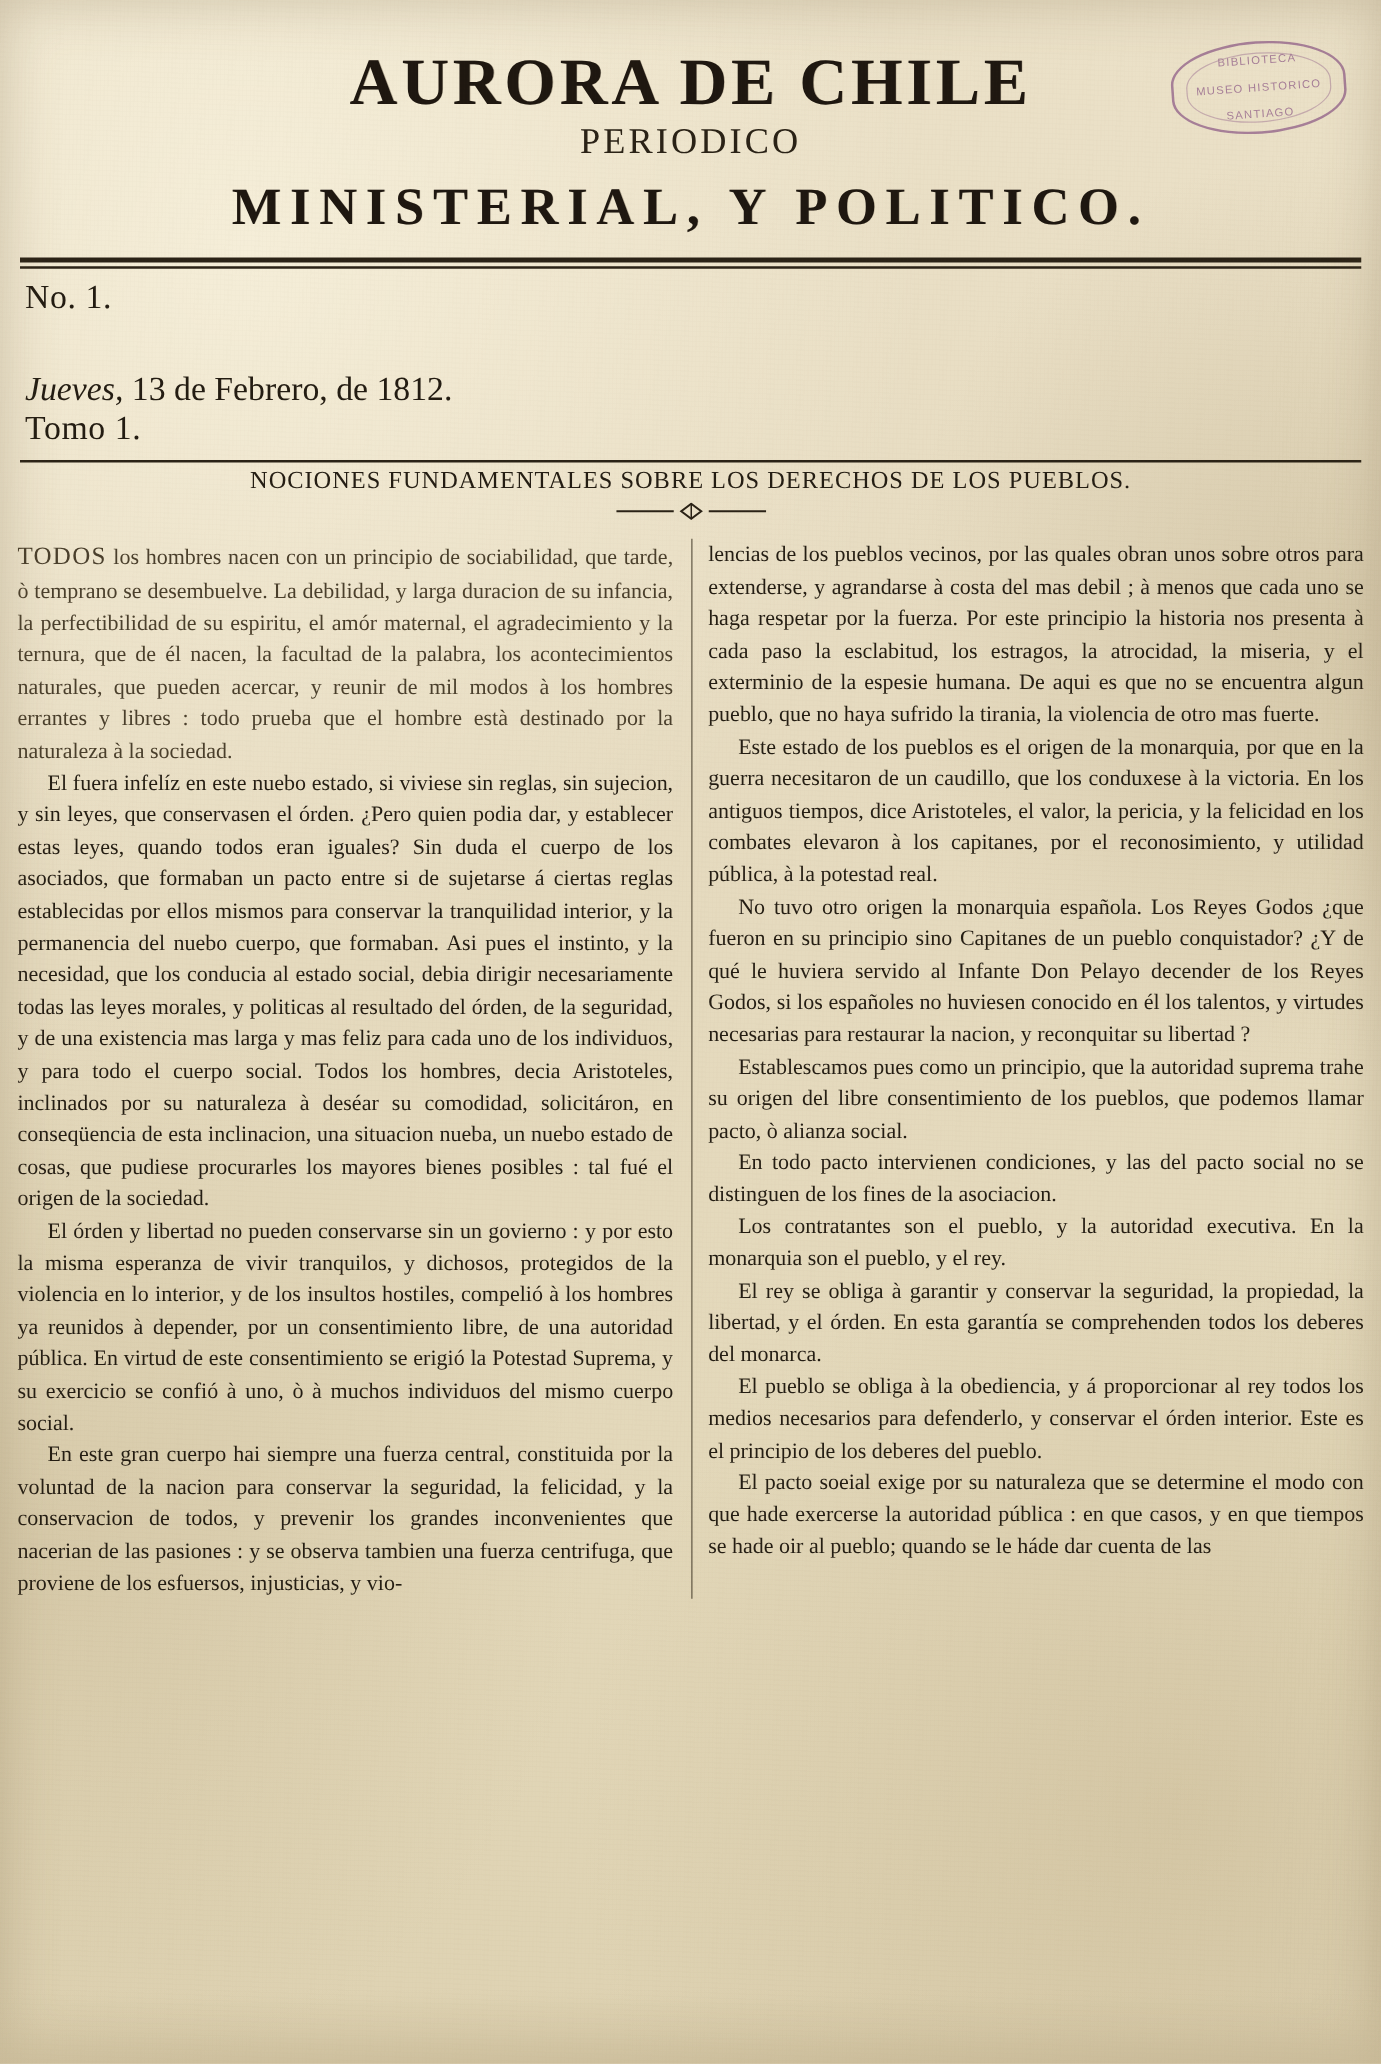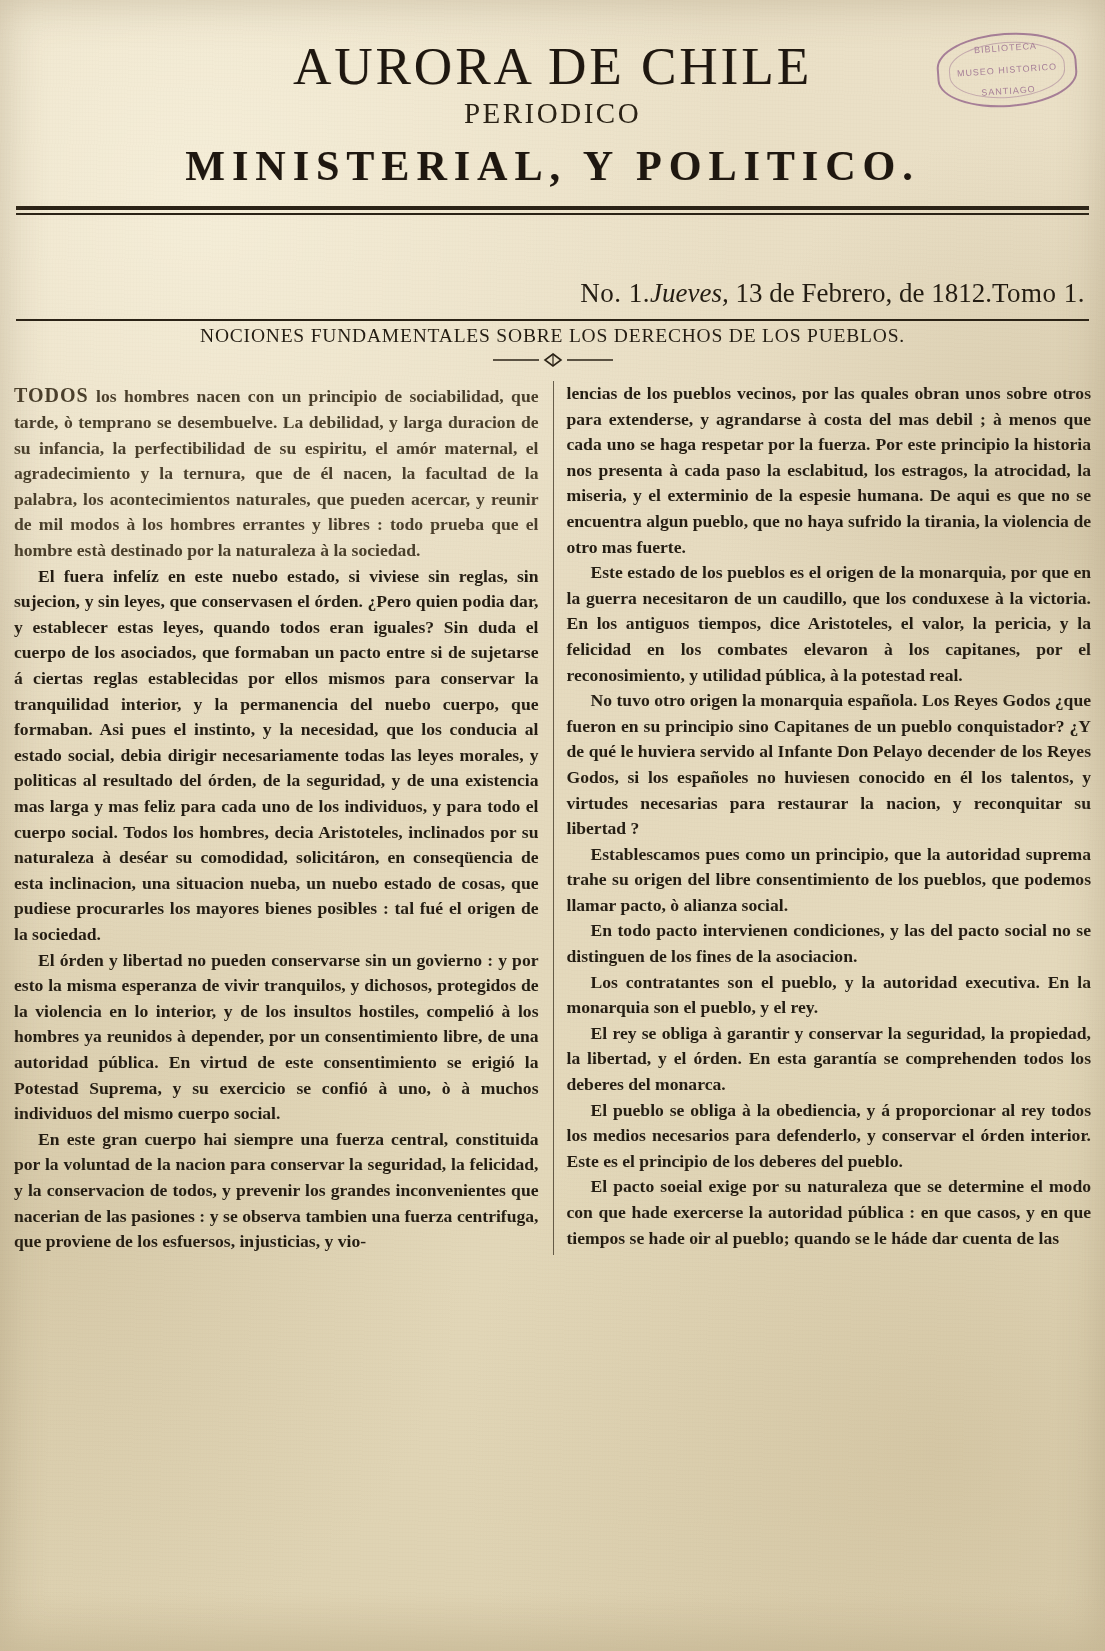--- a/index.html
+++ b/index.html
@@ -41,21 +41,21 @@
     padding: 0 14px;
   }
 
   
   .masthead {
     text-align: center;
     padding-top: 40px;
   }
   .title-main {
     font-family: "Liberation Serif", serif;
-    font-weight: normal;
+    font-weight: bold;
     font-size: 53px;
     letter-spacing: 3px;
     line-height: 1;
     color: #1e1710;
     text-shadow: 0.5px 0.4px 0 rgba(60,45,25,0.35);
   }
   .title-sub {
     font-size: 29px;
     letter-spacing: 2.5px;
     margin-top: 4px;
@@ -78,23 +78,24 @@
   }
   .rule-single {
     margin: 8px 2px 0 2px;
     border-top: 2.5px solid #2a2216;
   }
 
   
   .issue-line {
     display: flex;
     align-items: baseline;
-    justify-content: flex-end;
-    padding: 20px 6px 2px 6px;
+    justify-content: space-between;
+    padding: 7px 6px 2px 6px;
     font-size: 27px;
+    flex-direction: column;
   }
   .issue-no { letter-spacing: 0.5px; }
   .issue-date {
     font-size: 27px;
     margin-top: 43px;
   }
   .issue-date .ital {
     font-style: italic;
   }
   .issue-tomo { letter-spacing: 0.5px; }
@@ -114,21 +115,20 @@
     letter-spacing: -1px;
     color: #2a2216;
   }
   .ornament svg { display: inline-block; }
 
   
   .columns {
     display: flex;
     margin-top: 2px;
     position: relative;
-    font-weight: bold;
   }
   .col {
     width: 50%;
     box-sizing: border-box;
     font-size: 17.6px;
     line-height: 1.455;
     text-align: justify;
     text-justify: inter-word;
     color: #241d13;
     hyphens: manual;

